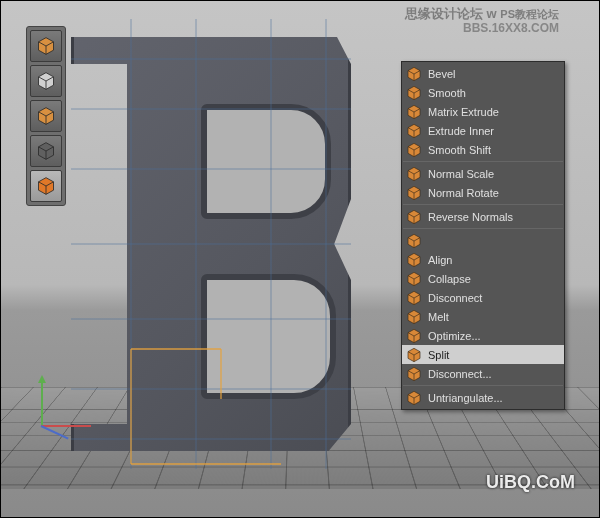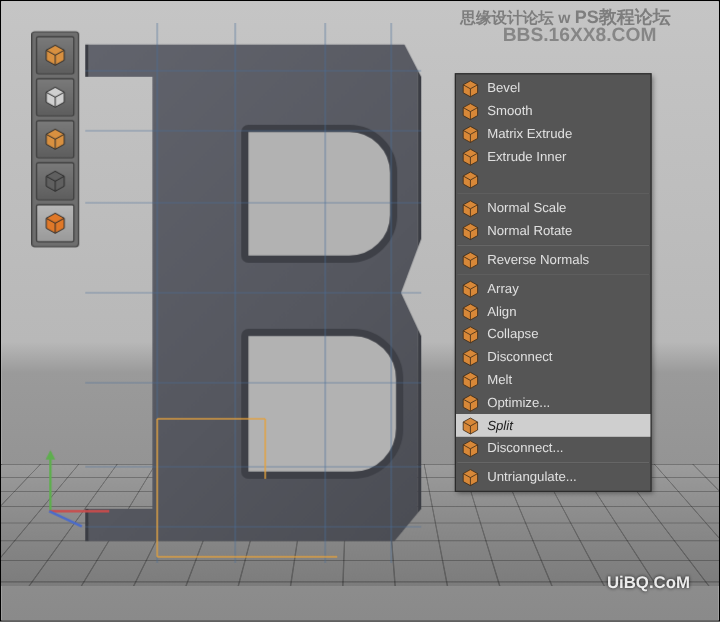--- a/index.html
+++ b/index.html
@@ -89,39 +89,39 @@
     border-radius: 2px;
     display: flex; align-items: center; justify-content: center;
     cursor: pointer;
   }
   .tool-btn.active { background: linear-gradient(#b8b8b8,#9a9a9a); }
   .tool-btn svg { width: 20px; height: 20px; }
 
   
   .context-menu {
     position: absolute;
-    left: 378px; top: 60px;
+    left: 400px; top: 60px;
     width: 164px;
     background: #555555;
     border: 1px solid #2c2c2c;
     box-shadow: 2px 2px 4px rgba(0,0,0,0.4);
     padding: 2px 0;
     font-size: 11px;
     color: #e0e0e0;
   }
   .menu-item {
     display: flex;
     align-items: center;
     height: 19px;
     padding: 0 8px 0 4px;
     cursor: pointer;
     gap: 6px;
     position: relative;
   }
-  .menu-item.highlighted { background: #cfcfcf; color: #222; font-style: italic; }
+  .menu-item.highlighted { background: #cfcfcf; color: #222; }
   .menu-sep {
     height: 1px;
     background: #3a3a3a;
     border-bottom: 1px solid #666;
     margin: 2px 1px;
   }
   .menu-icon {
     width: 16px; height: 16px;
     flex-shrink: 0;
     display: flex; align-items: center; justify-content: center;
@@ -131,22 +131,22 @@
 
   
   .wm {
     position: absolute;
     font-weight: bold;
     opacity: 0.55;
     pointer-events: none;
     font-family: "Microsoft YaHei", Arial, sans-serif;
   }
   .wm1 { right: 40px; top: 4px; font-size: 13px; color: #444; }
-  .wm2 { right: 52px; top: 20px; font-size: 16px; color: #555; text-align: right; }
-  .wm3 { right: 24px; bottom: 24px; font-size: 14px; color: #fff; opacity: 0.85; text-shadow: 0 0 3px #000; }
+  .wm2 { right: 40px; top: 20px; font-size: 12px; color: #555; text-align: right; }
+  .wm3 { right: 24px; bottom: 24px; font-size: 18px; color: #fff; opacity: 0.85; text-shadow: 0 0 3px #000; }
 </style>
 </head>
 <body>
 
 <div class="viewport">
   <div class="floor"></div>
 
   <div class="letter-b">
     <div class="b-body"></div>
     <div class="b-hole hole-top"></div>
@@ -257,20 +257,21 @@
       </span>
       <span class="menu-label">Extrude Inner</span>
     </div>
     <div class="menu-item">
       <span class="menu-icon">
         <svg viewBox="0 0 24 24">
           <path d="M12 2 L21 7 L21 17 L12 22 L3 17 L3 7 Z" fill="#d88838" stroke="#3a2a18" stroke-width="1"></path>
           <path d="M3 7 L12 12 L21 7 M12 12 L12 22" fill="none" stroke="#3a2a18" stroke-width="1"></path>
         </svg>
       </span>
+      <span class="menu-label">Smooth Shift</span>
     </div>
     <div class="menu-sep"></div>
     <div class="menu-item">
       <span class="menu-icon">
         <svg viewBox="0 0 24 24">
           <path d="M12 2 L21 7 L21 17 L12 22 L3 17 L3 7 Z" fill="#d88838" stroke="#3a2a18" stroke-width="1"></path>
           <path d="M3 7 L12 12 L21 7 M12 12 L12 22" fill="none" stroke="#3a2a18" stroke-width="1"></path>
         </svg>
       </span>
       <span class="menu-label">Normal Scale</span>
@@ -295,21 +296,20 @@
       <span class="menu-label">Reverse Normals</span>
     </div>
     <div class="menu-sep"></div>
     <div class="menu-item">
       <span class="menu-icon">
         <svg viewBox="0 0 24 24">
           <path d="M12 2 L21 7 L21 17 L12 22 L3 17 L3 7 Z" fill="#d88838" stroke="#3a2a18" stroke-width="1"></path>
           <path d="M3 7 L12 12 L21 7 M12 12 L12 22" fill="none" stroke="#3a2a18" stroke-width="1"></path>
         </svg>
       </span>
-      <span class="menu-label">Array</span>
     </div>
     <div class="menu-item">
       <span class="menu-icon">
         <svg viewBox="0 0 24 24">
           <path d="M12 2 L21 7 L21 17 L12 22 L3 17 L3 7 Z" fill="#d88838" stroke="#3a2a18" stroke-width="1"></path>
           <path d="M3 7 L12 12 L21 7 M12 12 L12 22" fill="none" stroke="#3a2a18" stroke-width="1"></path>
         </svg>
       </span>
       <span class="menu-label">Align</span>
     </div>
@@ -374,16 +374,16 @@
           <path d="M12 2 L21 7 L21 17 L12 22 L3 17 L3 7 Z" fill="#d88838" stroke="#3a2a18" stroke-width="1"></path>
           <path d="M3 7 L12 12 L21 7 M12 12 L12 22" fill="none" stroke="#3a2a18" stroke-width="1"></path>
         </svg>
       </span>
       <span class="menu-label">Untriangulate...</span>
     </div>
   </div>
 
 <div class="wm wm1">
   <span>思缘设计论坛 w</span>
-  <span style="font-size:15px">PS教程论坛</span>
+  <span style="font-size:11px">PS教程论坛</span>
 </div>
 <div class="wm wm2">BBS.16XX8.COM</div>
 <div class="wm wm3">UiBQ.CoM</div>
 
 </body></html>

